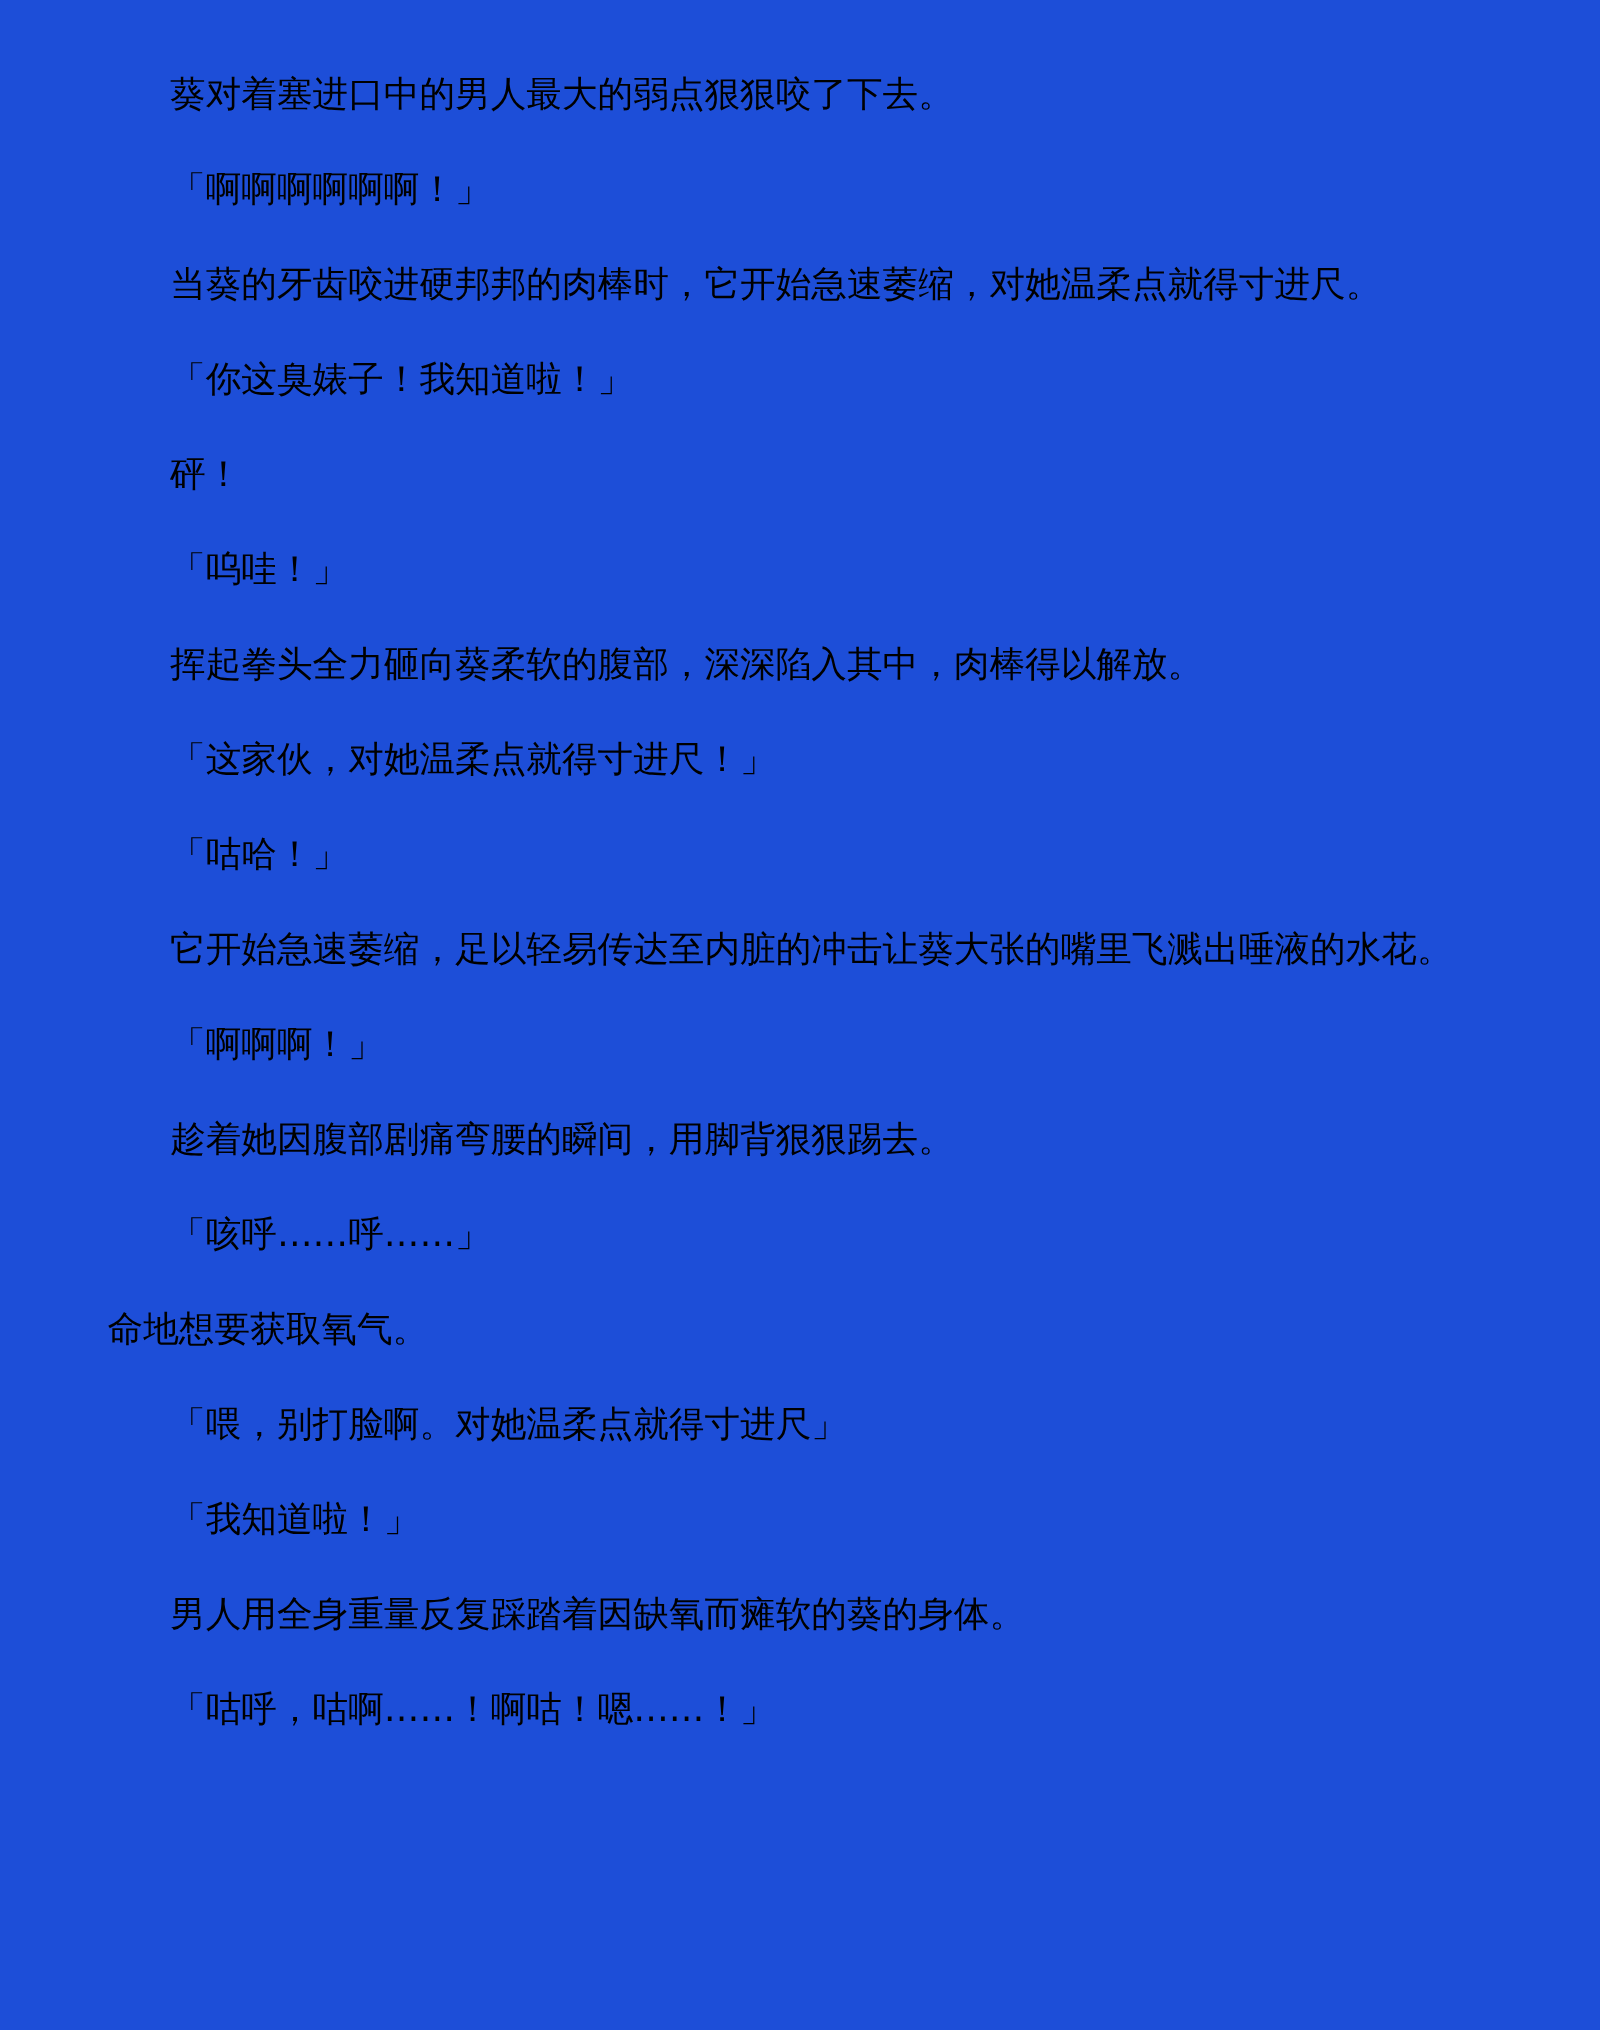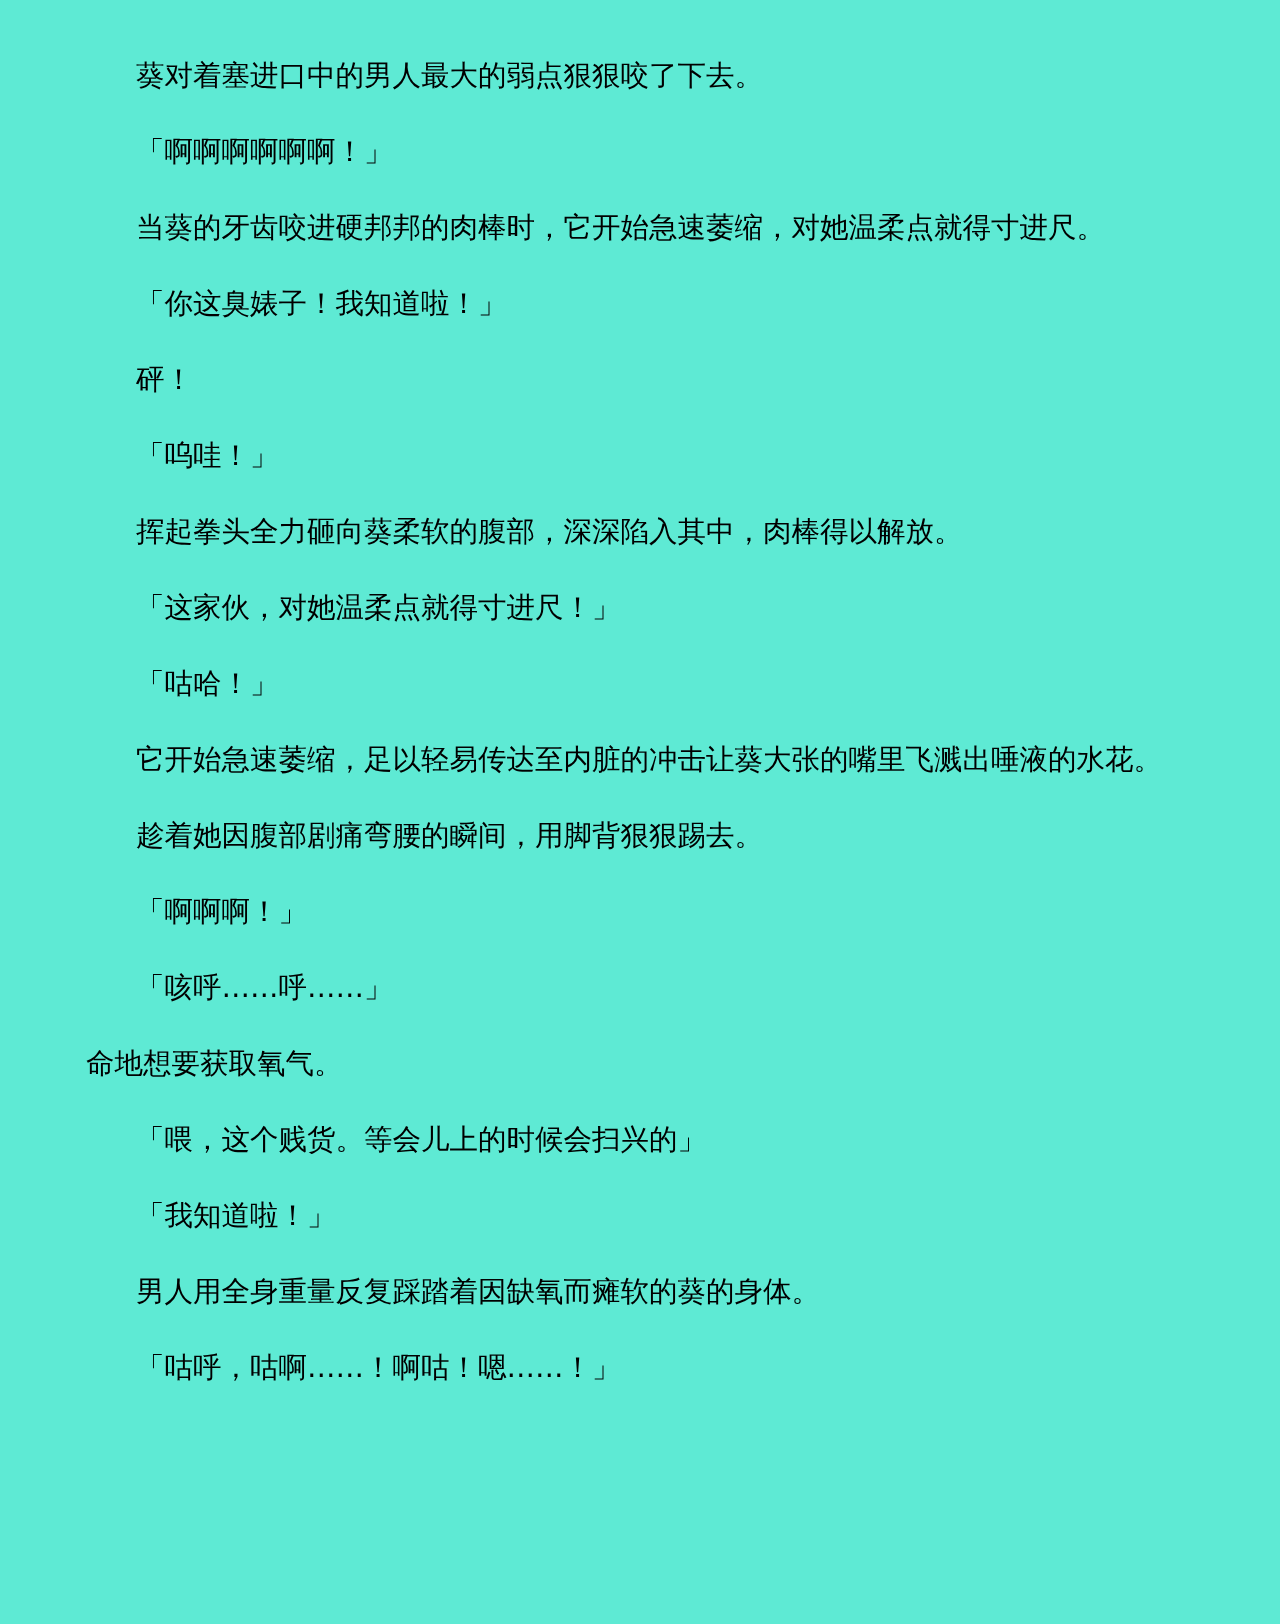--- a/index.html
+++ b/index.html
@@ -4,21 +4,21 @@
   <style>
     html, body {
       margin: 0;
       padding: 0;
       background: #ffffff;
     }
     .page {
       position: relative;
       width: 1280px;
       height: 1624px;
-      background: #5eead4;
+      background: #1d4ed8;
       color: #000000;
       font-family: "DejaVu Sans", "Liberation Sans", sans-serif;
       overflow: hidden;
       box-sizing: border-box;
       padding: 38px 40px 0 86px;
     }
     .text-line {
       height: 76px;
       line-height: 76px;
       font-size: 28.5px;
@@ -38,21 +38,21 @@
   <div class="text-line">葵对着塞进口中的男人最大的弱点狠狠咬了下去。</div>
   <div class="text-line">「啊啊啊啊啊啊！」</div>
   <div class="text-line">当葵的牙齿咬进硬邦邦的肉棒时，它开始急速萎缩，对她温柔点就得寸进尺。</div>
   <div class="text-line">「你这臭婊子！我知道啦！」</div>
   <div class="text-line">砰！</div>
   <div class="text-line">「呜哇！」</div>
   <div class="text-line">挥起拳头全力砸向葵柔软的腹部，深深陷入其中，肉棒得以解放。</div>
   <div class="text-line">「这家伙，对她温柔点就得寸进尺！」</div>
   <div class="text-line">「咕哈！」</div>
   <div class="text-line">它开始急速萎缩，足以轻易传达至内脏的冲击让葵大张的嘴里飞溅出唾液的水花。</div>
+  <div class="text-line">「啊啊啊！」</div>
   <div class="text-line">趁着她因腹部剧痛弯腰的瞬间，用脚背狠狠踢去。</div>
-  <div class="text-line">「啊啊啊！」</div>
   <div class="text-line">「咳呼……呼……」</div>
   <div class="text-line continuation">命地想要获取氧气。</div>
-  <div class="text-line">「喂，这个贱货。等会儿上的时候会扫兴的」</div>
+  <div class="text-line">「喂，别打脸啊。对她温柔点就得寸进尺」</div>
   <div class="text-line">「我知道啦！」</div>
   <div class="text-line">男人用全身重量反复踩踏着因缺氧而瘫软的葵的身体。</div>
   <div class="text-line">「咕呼，咕啊……！啊咕！嗯……！」</div>
 </div>
 
 </body></html>

